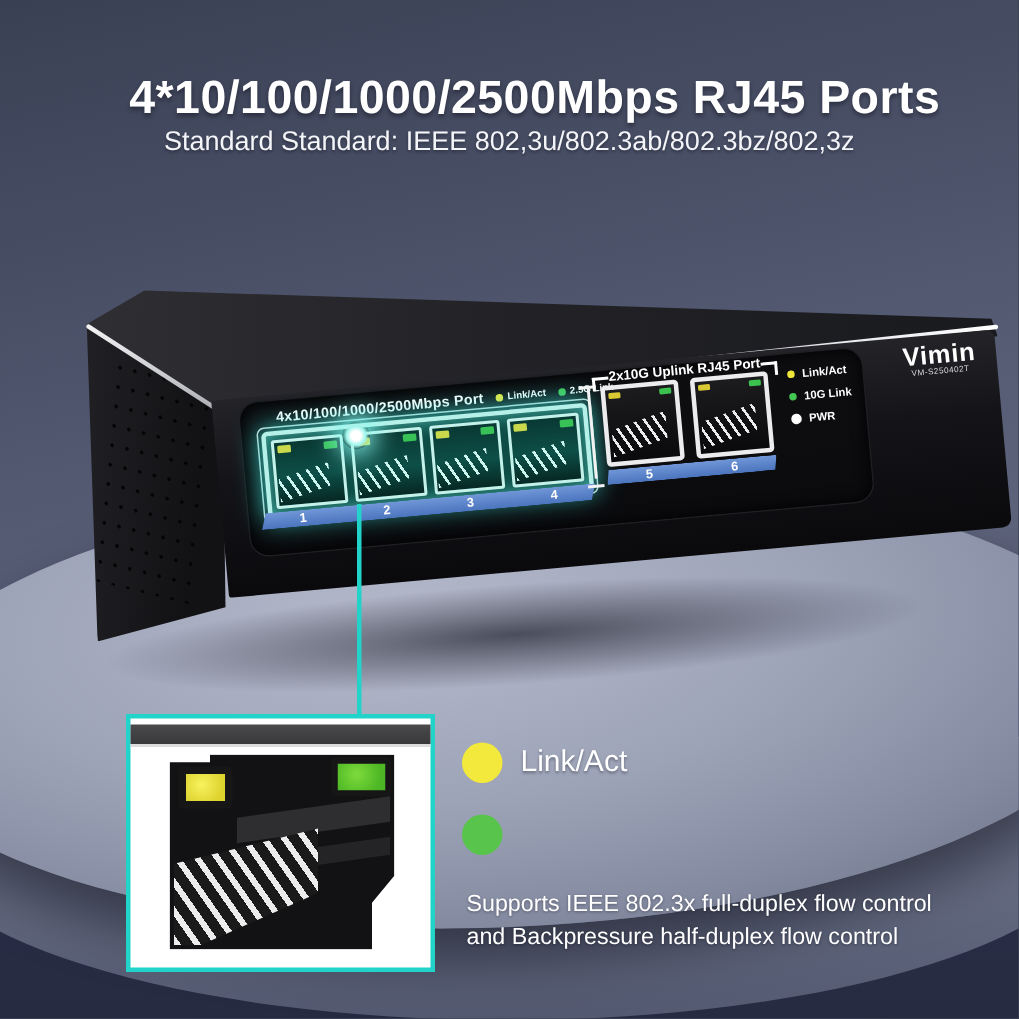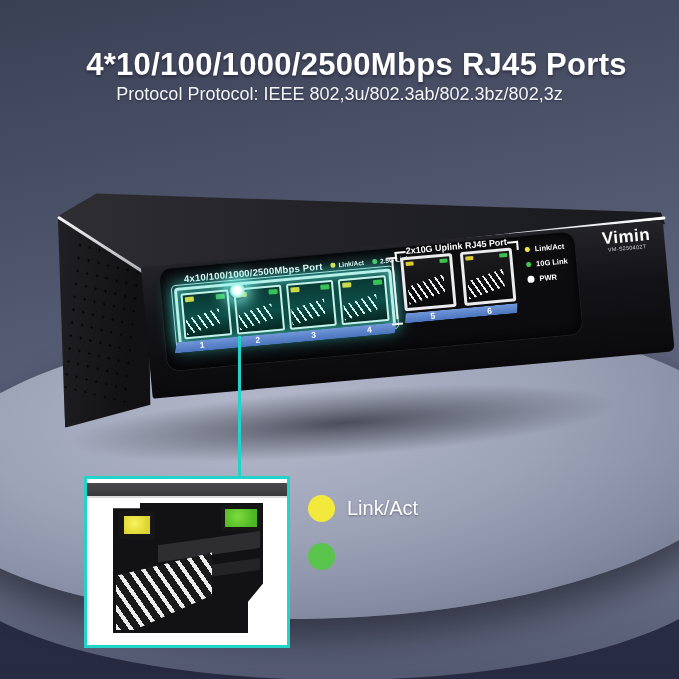--- a/index.html
+++ b/index.html
@@ -141,21 +141,21 @@
 <body>
 
 <div class="scene">
   <div class="sky"></div>
   <div class="floor"></div>
   <div class="floor-glow"></div>
   <div class="ped-side"></div>
   <div class="ped-top"></div>
 
   <h1 class="title">4*10/100/1000/2500Mbps RJ45 Ports</h1>
-  <div class="subtitle">Protocol Protocol: IEEE 802,3u/802.3ab/802.3bz/802,3z</div>
+  <div class="subtitle">Standard Standard: IEEE 802,3u/802.3ab/802.3bz/802,3z</div>
 
   <div class="sw-shadow"></div>
 
   <div class="switch">
     <div class="sw-top"></div>
     <div class="sw-left">
       <div class="vents"></div>
     </div>
     <div class="edge1"></div>
     <div class="edge2"></div>
@@ -267,13 +267,17 @@
   </div>
 
   <div class="key-row y">
     <i class="kdot ky"></i>
     <span>Link/Act</span>
   </div>
   <div class="key-row g">
     <i class="kdot kg"></i>
   </div>
 
+  <div class="note">
+    <span>Supports IEEE 802.3x full-duplex flow control</span>
+    <span>and Backpressure half-duplex flow control</span>
+  </div>
 </div>
 
 </body></html>

